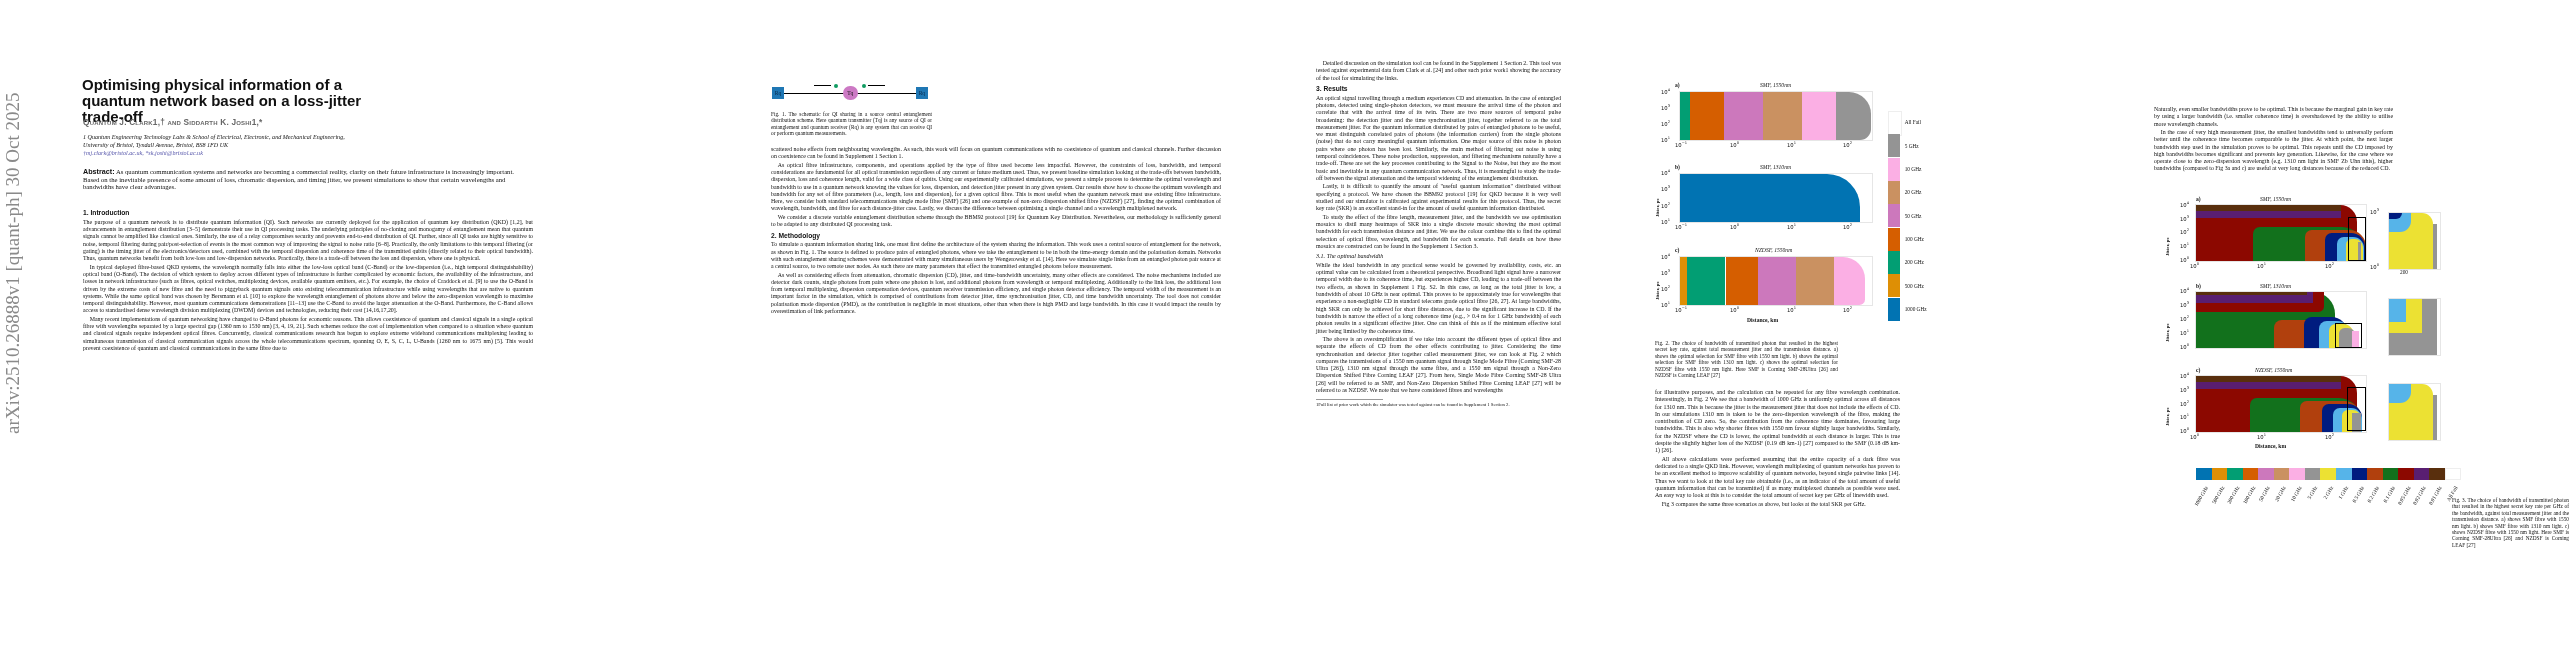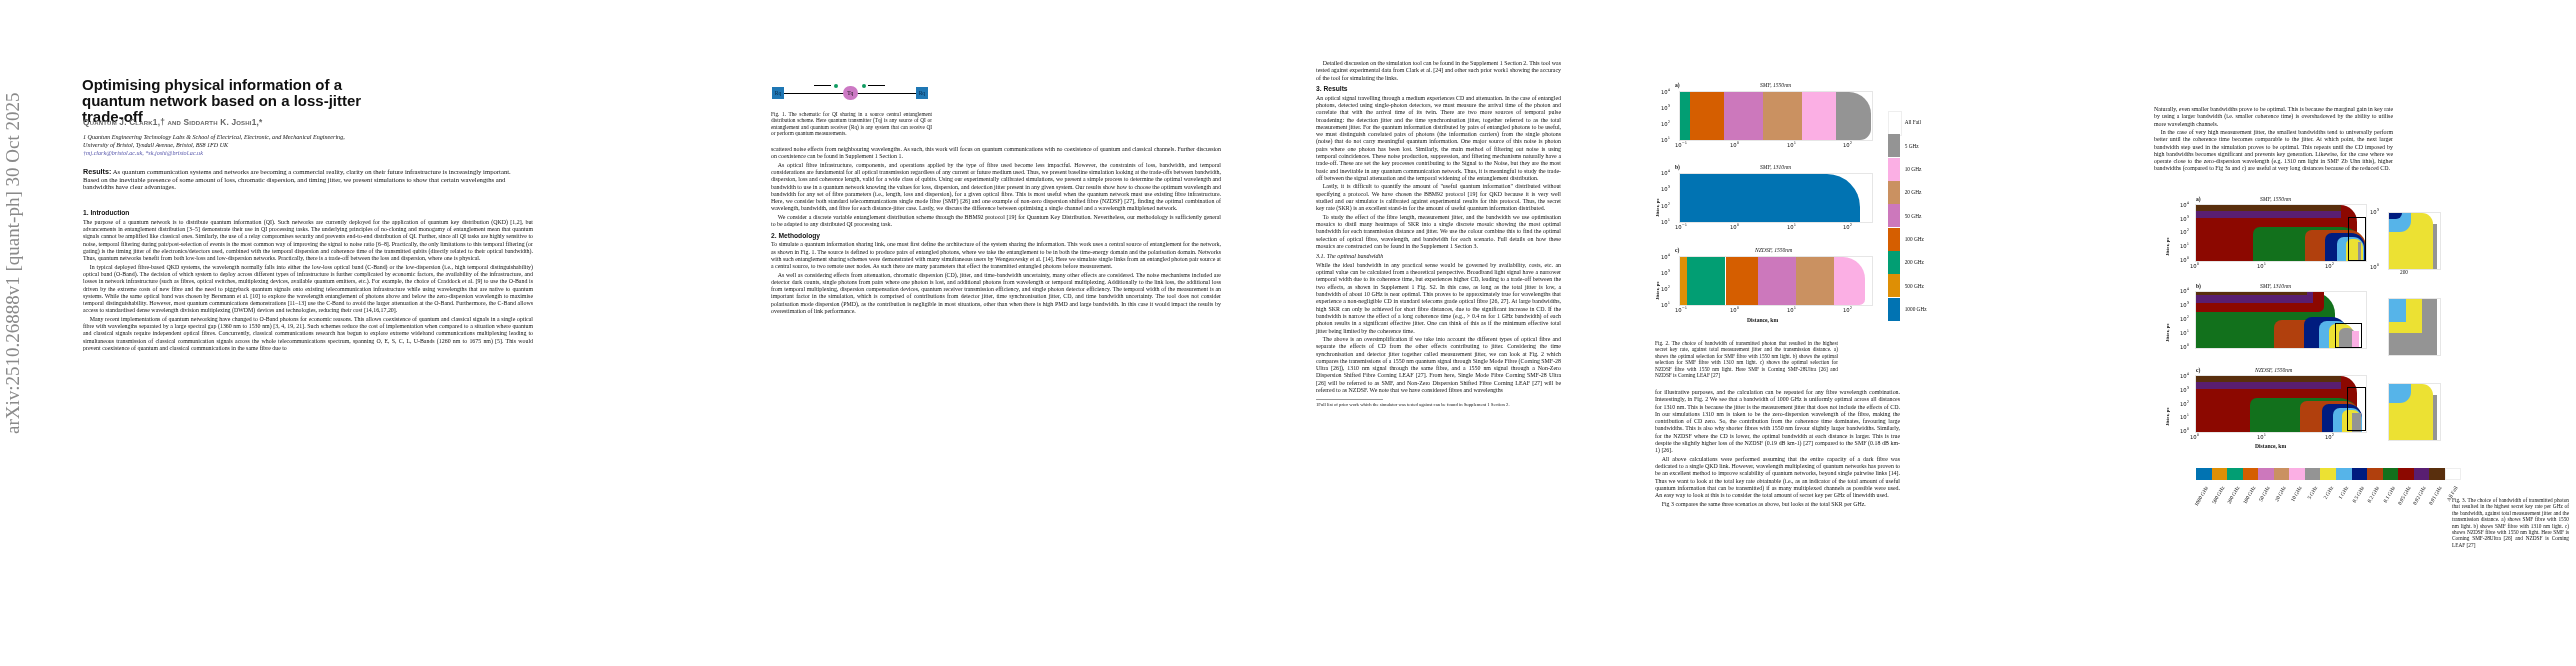--- a/index.html
+++ b/index.html
@@ -53,21 +53,21 @@
       <span>arXiv:2510.26888v1  [quant-ph]  30 Oct 2025</span>
     </div>
   <div class="title">Optimising physical information of a quantum network based on a loss-jitter trade-off</div>
   <div class="authors">Quantum J. Clark1,†  and Siddarth K. Joshi1,*</div>
   <div class="affil">
     <div>1 Quantum Engineering Technology Labs &amp; School of Electrical, Electronic, and Mechanical Engineering,</div>
     <div>University of Bristol, Tyndall Avenue, Bristol, BS8 1FD UK</div>
     <div class="email">†mj.clark@bristol.ac.uk, *sk.joshi@bristol.ac.uk</div>
   </div>
   <div class="abstract">
-    <b>Results:</b>
+    <b>Abstract:</b>
     <span>As quantum communication systems and networks are becoming a commercial reality, clarity on their future infrastructure is increasingly important. Based on the inevitable presence of some amount of loss, chromatic dispersion, and timing jitter, we present simulations to show that certain wavelengths and bandwidths have clear advantages.</span>
   </div>
   <div class="col" style="left:83px; top:206px; width:450px;">
     <div class="sec">1.  Introduction</div>
     <p class="noindent">The purpose of a quantum network is to distribute quantum information (QI). Such networks are currently deployed for the application of quantum key distribution (QKD) [1,2], but advancements in entanglement distribution [3–5] demonstrate their use in QI processing tasks. The underlying principles of no-cloning and monogamy of entanglement mean that quantum signals cannot be amplified like classical ones. Similarly, the use of a relay compromises security and prevents end-to-end distribution of QI. Further, since all QI tasks are highly sensitive to noise, temporal filtering during pair/post-selection of events is the most common way of improving the signal to noise ratio [6–8]. Practically, the only limitations to this temporal filtering (or gating) is the timing jitter of the electronics/detectors used, combined with the temporal dispersion and coherence time of the transmitted qubits (directly related to their optical bandwidth). Thus, quantum networks benefit from both low-loss and low-dispersion networks. Practically, there is a trade-off between the loss and dispersion, where one is physical.</p>
     <p>In typical deployed fibre-based QKD systems, the wavelength normally falls into either the low-loss optical band (C-Band) or the low-dispersion (i.e., high temporal distinguishability) optical band (O-Band). The decision of which system to deploy across different types of infrastructure is further complicated by economic factors, the availability of the infrastructure, and losses in network infrastructure (such as fibres, optical switches, multiplexing devices, available quantum emitters, etc.). For example, the choice of Craddock et al. [9] to use the O-Band is driven by the extreme costs of new fibre and the need to piggyback quantum signals onto existing telecommunication infrastructure while using wavelengths that are native to quantum systems. While the same optical band was chosen by Bersmann et al. [10] to explore the wavelength entanglement of photons above and below the zero-dispersion wavelength to maximise temporal distinguishability. However, most quantum communications demonstrations [11–13] use the C-Band to avoid the larger attenuation at the O-Band. Furthermore, the C-Band allows access to standardised dense wavelength division multiplexing (DWDM) devices and technologies, reducing their cost [14,16,17,20].</p>
     <p>Many recent implementations of quantum networking have changed to O-Band photons for economic reasons. This allows coexistence of quantum and classical signals in a single optical fibre with wavelengths separated by a large spectral gap (1360 nm to 1530 nm) [3, 4, 19, 21]. Such schemes reduce the cost of implementation when compared to a situation where quantum and classical signals require independent optical fibres. Concurrently, classical communications research has begun to explore extreme wideband communications multiplexing leading to simultaneous transmission of classical communication signals across the whole telecommunications spectrum, spanning O, E, S, C, L, U-Bands (1260 nm to 1675 nm) [5]. This would prevent coexistence of quantum and classical communications in the same fibre due to</p>
   </div>
 </div>
 

